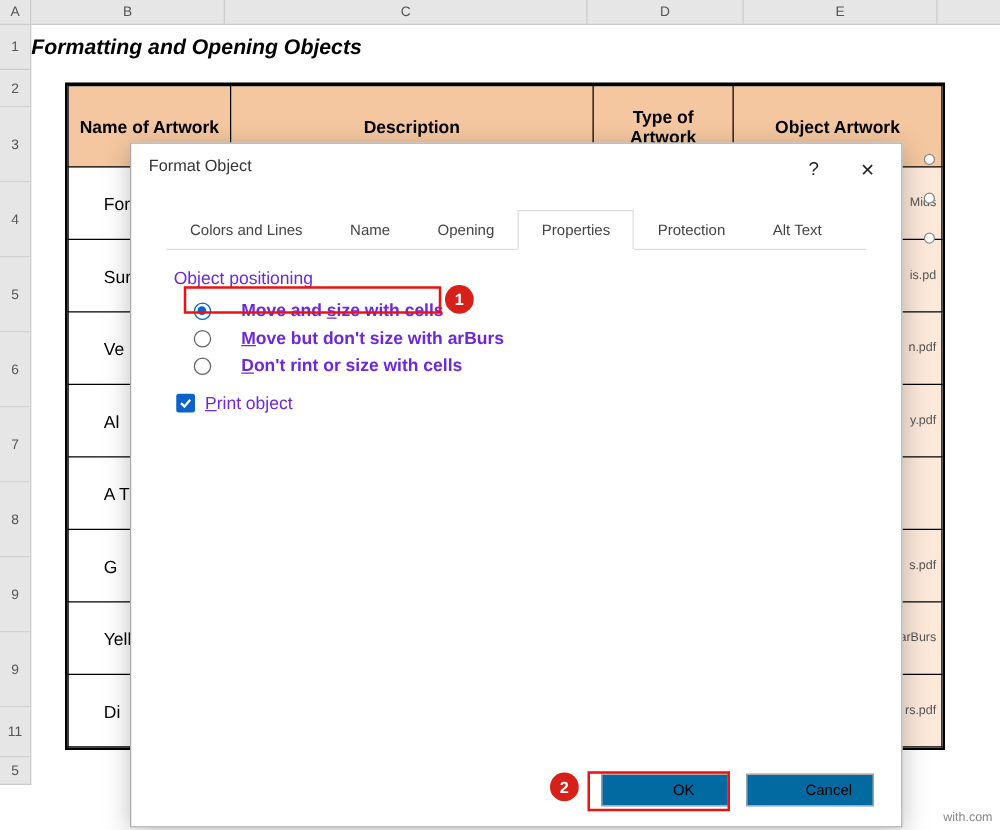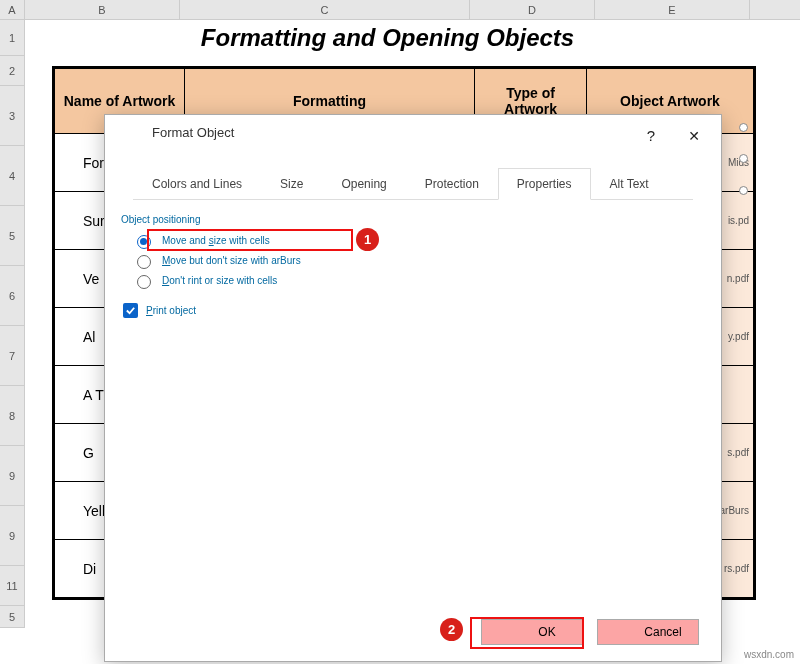--- a/index.html
+++ b/index.html
@@ -11,60 +11,60 @@
   .col-h { border-right: 1px solid #ccc; text-align: center; line-height: 20px; }
   .col-A { width: 25px; }
   .col-B { width: 155px; }
   .col-C { width: 290px; }
   .col-D { width: 125px; }
   .col-E { width: 155px; }
   .row-headers { position: absolute; top: 20px; left: 0; width: 25px; }
   .row-h { height: 30px; border-bottom: 1px solid #ccc; border-right: 1px solid #ccc; background: #e6e6e6; font-size: 11px; color: #555; text-align: center; line-height: 30px; }
   .row-h.tall { height: 60px; line-height: 60px; }
   
-  .title-row { position: absolute; top: 20px; left: 25px; right: 50px; height: 36px; text-align: center; font-weight: bold; font-style: italic; font-size: 24px; line-height: 36px; }
+  .title-row { position: absolute; top: 20px; left: 25px; right: 50px; height: 36px; text-align: left; font-weight: bold; font-style: italic; font-size: 17px; line-height: 36px; }
   
   .table-wrap { position: absolute; top: 66px; left: 52px; width: 704px; border: 2px solid #000; }
   .tbl { width: 100%; border-collapse: collapse; }
   .tbl th { background: #f4c7a0; font-weight: bold; font-size: 14px; padding: 16px 6px; border: 1px solid #000; text-align: center; }
   .tbl td { border: 1px solid #000; height: 58px; font-size: 14px; text-align: center; }
   .tbl td.art { background: #fce9da; font-size: 10px; text-align: right; padding-right: 4px; color: #555;}
   
   
   .dialog { position: absolute; top: 114px; left: 104px; width: 618px; height: 548px; background: #fff; border: 1px solid #aaa; box-shadow: 0 4px 20px rgba(0,0,0,0.25); }
-  .dlg-title-bar { position: relative; height: 40px; margin-left: 33px; }
+  .dlg-title-bar { position: relative; height: 40px; }
   .dlg-title { position: absolute; left: 14px; top: 10px; font-size: 13px; color: #333; }
   .dlg-help { position: absolute; right: 55px; top: 6px; width: 30px; height: 30px; font-size: 15px; text-align: center; line-height: 30px; color: #222; cursor: pointer;}
   .dlg-close { position: absolute; right: 12px; top: 6px; width: 30px; height: 30px; font-size: 14px; text-align: center; line-height: 30px; color: #222; cursor: pointer;}
   
   .tabs { display: flex; margin: 12px 28px 0 28px; border-bottom: 1px solid #ddd; font-size: 12px; }
   .tab { padding: 8px 18px; color: #444; cursor: pointer; border: 1px solid transparent; border-bottom: none; position: relative; top: 1px; }
   .tab.active { border-color: #ddd; background: #fff; border-bottom: 1px solid #fff; }
   
-  .body { padding: 14px 16px; font-size: 10px; color: #0369a1; }
+  .body { padding: 14px 34px; font-size: 14px; color: #6d28d9; }
   .section-label { margin-bottom: 10px; }
-  .opt { display: flex; align-items: flex-start; margin: 6px 0 6px 16px; gap: 11px; }
+  .opt { display: flex; align-items: flex-end; margin: 6px 0 6px 16px; gap: 24px; font-weight: bold; }
   .radio { width: 14px; height: 14px; border: 1.5px solid #666; border-radius: 50%; display: inline-block; position: relative; flex-shrink:0;}
   .radio.sel { border-color: #0a63c9; }
   .radio.sel::after { content:''; position:absolute; width:7px; height:7px; background:#0a63c9; border-radius:50%; top:2px; left:2px; }
   .check { width: 15px; height: 15px; background: #0a63c9; border-radius: 2px; display: inline-flex; align-items:center; justify-content:center; flex-shrink:0;}
   .check svg { width: 11px; height: 11px; }
   .print-row { display:flex; align-items:center; gap:8px; margin: 14px 0 0 2px; }
   
   .under { text-decoration: underline; }
   
   .red-box { border: 2.5px solid #e11; }
   .opt1-frame { position:absolute; top: 114px; left: 42px; width: 206px; height: 22px; }
   .callout { width: 23px; height: 23px; background: #d8201a; color:#fff; border-radius:50%; display:inline-flex; align-items:center; justify-content:center; font-size:13px; font-weight:bold; position:absolute; }
   .c1 { top: 113px; left: 251px; }
   .c2 { bottom: 20px; left: 335px; }
   .ok-frame { position:absolute; bottom: 12px; left: 365px; width: 114px; height: 32px; }
   
   .dlg-buttons { position:absolute; bottom: 16px; right: 22px; display:flex; gap: 14px; }
-  .btn { width: 102px; height: 26px; border: 1px solid #aaa; background: #fca5a5; font-size: 12px; cursor:pointer;padding-left:36px; }
+  .btn { width: 102px; height: 26px; border: 1px solid #aaa; background: #0369a1; font-size: 12px; cursor:pointer;padding-left:36px; }
   
   .watermark { position:absolute; bottom:4px; right:6px; font-size:10px; color:#888;}
   
   .sel-handle { position:absolute; width:9px; height:9px; border:1px solid #888; background:#fff; border-radius:50%;}
 </style>
 </head>
 <body>
 
 <div class="sheet">
   <div class="col-headers">
@@ -89,21 +89,21 @@
     <div class="row-h" style="height:22px;line-height:22px">5</div>
   </div>
 
   <div class="title-row">Formatting and Opening Objects</div>
 
   <div class="table-wrap">
     <table class="tbl">
       <tbody>
           <tr>
         <th style="width:130px">Name of Artwork</th>
-        <th style="width:290px">Formatting</th>
+        <th style="width:290px">Description</th>
         <th style="width:112px">Type of Artwork</th>
         <th>Object Artwork</th>
       </tr>
       <tr>
             <td style="text-align:left;padding-left:28px">Fores</td>
             <td></td>
             <td></td>
             <td class="art">Mids</td>
           </tr>
       <tr>
@@ -158,24 +158,24 @@
 </div>
 
 <div class="dialog">
   <div class="dlg-title-bar">
     <div class="dlg-title">Format Object</div>
     <div class="dlg-help">?</div>
     <div class="dlg-close">✕</div>
   </div>
   <div class="tabs">
     <div class="tab">Colors and Lines</div>
-    <div class="tab">Size</div>
+    <div class="tab">Name</div>
     <div class="tab">Opening</div>
+    <div class="tab active">Properties</div>
     <div class="tab">Protection</div>
-    <div class="tab active">Properties</div>
     <div class="tab">Alt Text</div>
   </div>
   <div class="body">
     <div class="section-label">Object positioning</div>
     <div class="opt">
       <span class="radio sel"></span>
       <span><span>Move and </span><span class="under">s</span><span>ize with cells</span></span>
     </div>
     <div class="opt">
       <span class="radio"></span>
@@ -199,13 +199,13 @@
     <button class="btn">OK</button>
     <button class="btn">Cancel</button>
   </div>
 
   <div class="red-box opt1-frame"></div>
   <div class="callout c1">1</div>
   <div class="red-box ok-frame"></div>
   <div class="callout c2">2</div>
 </div>
 
-<div class="watermark">wsxdn.com</div>
+<div class="watermark">with.com</div>
 
 </body></html>

